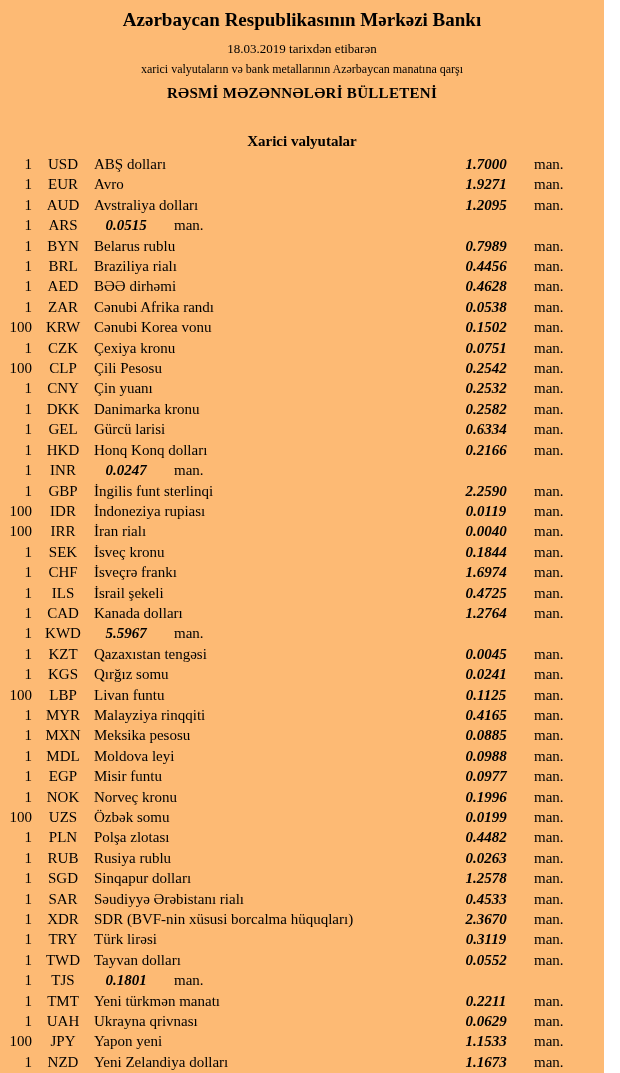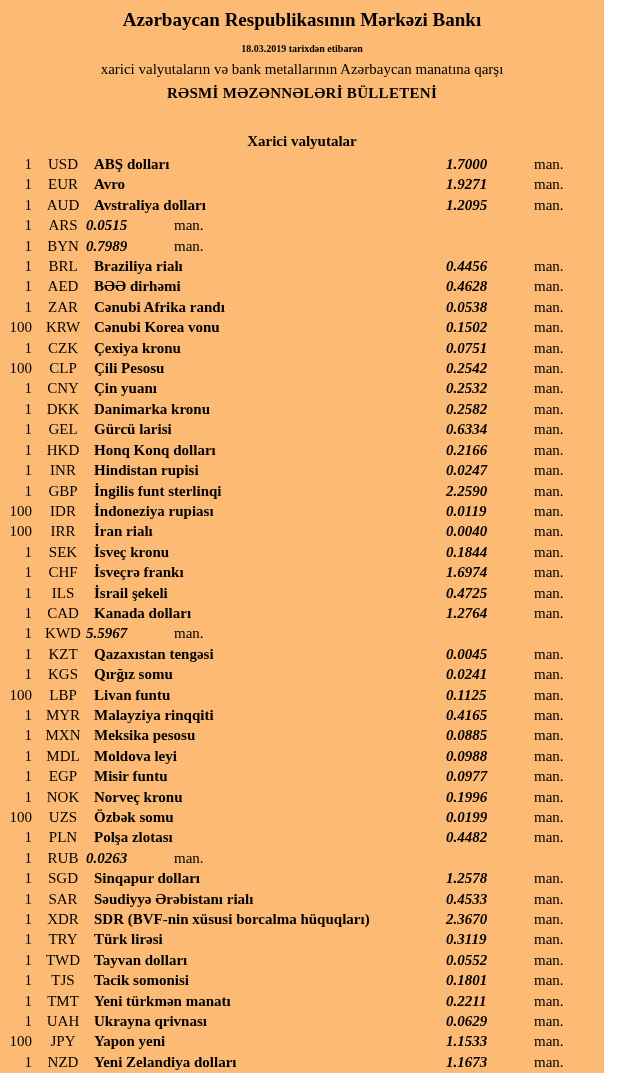--- a/index.html
+++ b/index.html
@@ -19,27 +19,27 @@
   .header {
     text-align: center;
     padding-top: 7px;
   }
   .bank-title {
     font-size: 19px;
     font-weight: bold;
     line-height: 26px;
   }
   .date-line {
-    font-size: 10px;
-    font-weight: bold;
+    font-size: 13px;
+    font-weight: normal;
     line-height: 20px;
     margin-top: 6px;
   }
   .subtitle-line {
-    font-size: 15px;
+    font-size: 12px;
     line-height: 20px;
   }
   .bulletin-title {
     font-size: 15px;
     font-weight: bold;
     line-height: 20px;
     margin-top: 4px;
     letter-spacing: 0.3px;
   }
   .section-title {
@@ -72,26 +72,25 @@
     flex: 0 0 46px;
     margin-left: 8px;
     text-align: center;
   }
   .name {
     flex: 1 1 auto;
     margin-left: 8px;
     text-align: left;
     white-space: nowrap;
     overflow: hidden;
-    font-weight: bold;
   }
   .rate {
     width: 80px;
     flex: 0 0 80px;
-    text-align: left;
+    text-align: center;
     font-weight: bold;
     font-style: italic;
   }
   .unit {
     width: 40px;
     flex: 0 0 40px;
     margin-left: 8px;
     text-align: left;
   }
 </style>
@@ -136,20 +135,21 @@
   <div class="row">
     <span class="qty">1</span>
     <span class="code">ARS</span>
     <span class="rate">0.0515</span>
     <span class="unit">man.</span>
   </div>
 
   <div class="row">
     <span class="qty">1</span>
     <span class="code">BYN</span>
+    <span class="name">Belarus rublu</span>
     <span class="rate">0.7989</span>
     <span class="unit">man.</span>
   </div>
 
   <div class="row">
     <span class="qty">1</span>
     <span class="code">BRL</span>
     <span class="name">Braziliya rialı</span>
     <span class="rate">0.4456</span>
     <span class="unit">man.</span>
@@ -223,21 +223,20 @@
     <span class="qty">1</span>
     <span class="code">HKD</span>
     <span class="name">Honq Konq dolları</span>
     <span class="rate">0.2166</span>
     <span class="unit">man.</span>
   </div>
 
   <div class="row">
     <span class="qty">1</span>
     <span class="code">INR</span>
-    <span class="name">Hindistan rupisi</span>
     <span class="rate">0.0247</span>
     <span class="unit">man.</span>
   </div>
 
   <div class="row">
     <span class="qty">1</span>
     <span class="code">GBP</span>
     <span class="name">İngilis funt sterlinqi</span>
     <span class="rate">2.2590</span>
     <span class="unit">man.</span>
@@ -374,20 +373,21 @@
     <span class="qty">1</span>
     <span class="code">PLN</span>
     <span class="name">Polşa zlotası</span>
     <span class="rate">0.4482</span>
     <span class="unit">man.</span>
   </div>
 
   <div class="row">
     <span class="qty">1</span>
     <span class="code">RUB</span>
+    <span class="name">Rusiya rublu</span>
     <span class="rate">0.0263</span>
     <span class="unit">man.</span>
   </div>
 
   <div class="row">
     <span class="qty">1</span>
     <span class="code">SGD</span>
     <span class="name">Sinqapur dolları</span>
     <span class="rate">1.2578</span>
     <span class="unit">man.</span>
@@ -421,21 +421,20 @@
     <span class="qty">1</span>
     <span class="code">TWD</span>
     <span class="name">Tayvan dolları</span>
     <span class="rate">0.0552</span>
     <span class="unit">man.</span>
   </div>
 
   <div class="row">
     <span class="qty">1</span>
     <span class="code">TJS</span>
-    <span class="name">Tacik somonisi</span>
     <span class="rate">0.1801</span>
     <span class="unit">man.</span>
   </div>
 
   <div class="row">
     <span class="qty">1</span>
     <span class="code">TMT</span>
     <span class="name">Yeni türkmən manatı</span>
     <span class="rate">0.2211</span>
     <span class="unit">man.</span>

